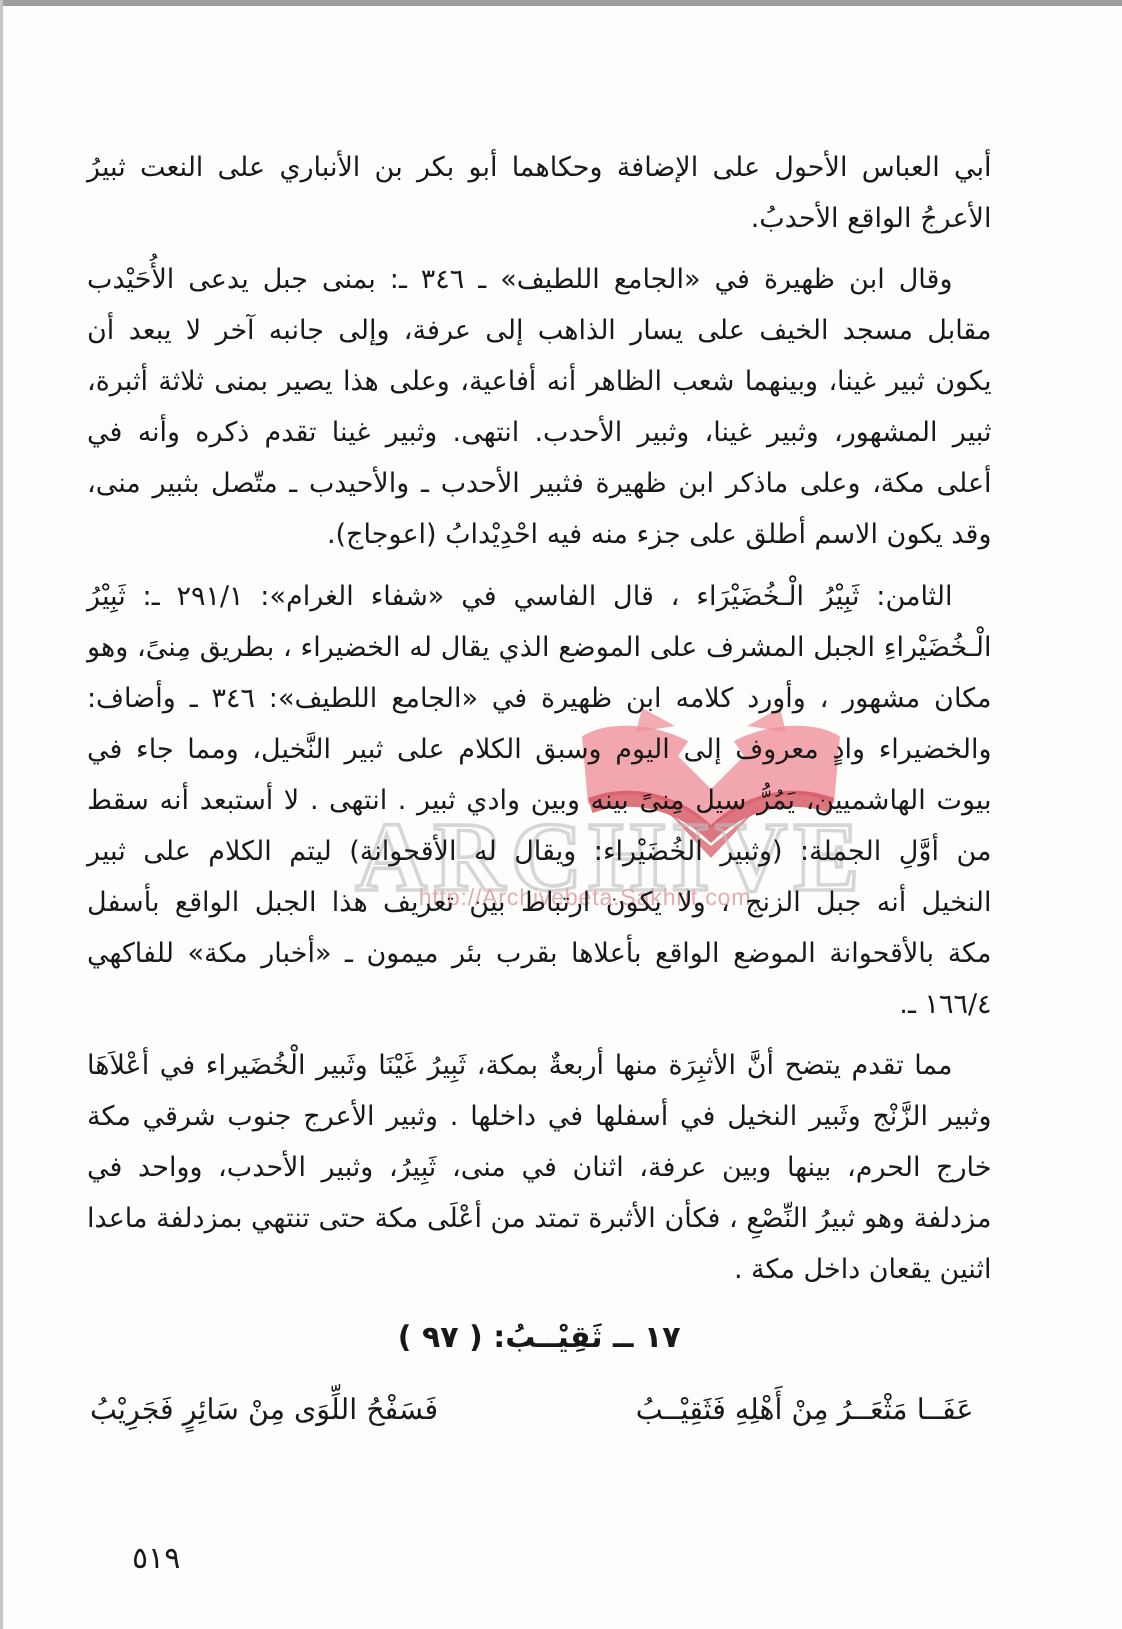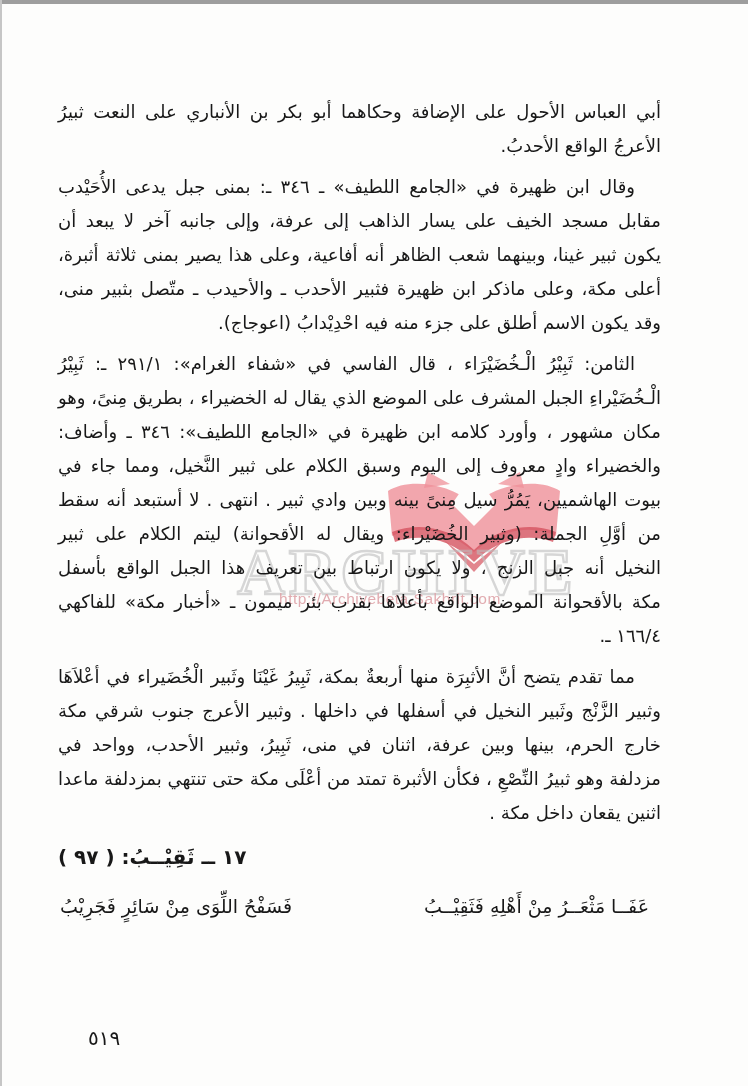--- a/index.html
+++ b/index.html
@@ -48,21 +48,21 @@
   }
   .para{margin:0 0 7px 0;}
   .line{
     line-height:34px;height:34px;overflow:visible;
     text-align:justify;
   }
   .line.full{text-align-last:justify;}
   .line.last{text-align:right;text-align-last:right;}
   .para.indent .line:first-child{text-indent:26px;}
   .heading{
-    text-align:left;
+    text-align:center;
     font-size:20px;font-weight:bold;
     margin:12px 0 14px 0;
     line-height:30px;
   }
   .poetry{
     display:flex;justify-content:space-between;align-items:baseline;
     direction:rtl;
     font-size:19px;line-height:40px;
     padding:0 12px 0 2px;
   }
@@ -97,20 +97,21 @@
   <main class="content">
     <div id="text-block">
         <div class="para">
           <div class="line full">أبي العباس الأحول على الإضافة وحكاهما أبو بكر بن الأنباري على النعت ثبيرُ</div>
           <div class="line last">الأعرجُ الواقع الأحدبُ.</div>
         </div>
         <div class="para indent">
           <div class="line full">وقال ابن ظهيرة في «الجامع اللطيف» ـ ٣٤٦ ـ: بمنى جبل يدعى الأُحَيْدب</div>
           <div class="line full">مقابل مسجد الخيف على يسار الذاهب إلى عرفة، وإلى جانبه آخر لا يبعد أن</div>
           <div class="line full">يكون ثبير غينا، وبينهما شعب الظاهر أنه أفاعية، وعلى هذا يصير بمنى ثلاثة أثبرة،</div>
+          <div class="line full">ثبير المشهور، وثبير غينا، وثبير الأحدب. انتهى. وثبير غينا تقدم ذكره وأنه في</div>
           <div class="line full">أعلى مكة، وعلى ماذكر ابن ظهيرة فثبير الأحدب ـ والأحيدب ـ متّصل بثبير منى،</div>
           <div class="line last">وقد يكون الاسم أطلق على جزء منه فيه احْدِيْدابُ (اعوجاج).</div>
         </div>
         <div class="para indent">
           <div class="line full">الثامن: ثَبِيْرُ الْـخُضَيْرَاء ، قال الفاسي في «شفاء الغرام»: ٢٩١/١ ـ: ثَبِيْرُ</div>
           <div class="line full">الْـخُضَيْراءِ الجبل المشرف على الموضع الذي يقال له الخضيراء ، بطريق مِنىً، وهو</div>
           <div class="line full">مكان مشهور ، وأورد كلامه ابن ظهيرة في «الجامع اللطيف»: ٣٤٦ ـ وأضاف:</div>
           <div class="line full">والخضيراء وادٍ معروف إلى اليوم وسبق الكلام على ثبير النَّخيل، ومما جاء في</div>
           <div class="line full">بيوت الهاشميين، يَمُرُّ سيل مِنىً بينه وبين وادي ثبير . انتهى . لا أستبعد أنه سقط</div>
           <div class="line full">من أوَّلِ الجملة: (وثبير الخُضَيْراء: ويقال له الأقحوانة) ليتم الكلام على ثبير</div>

